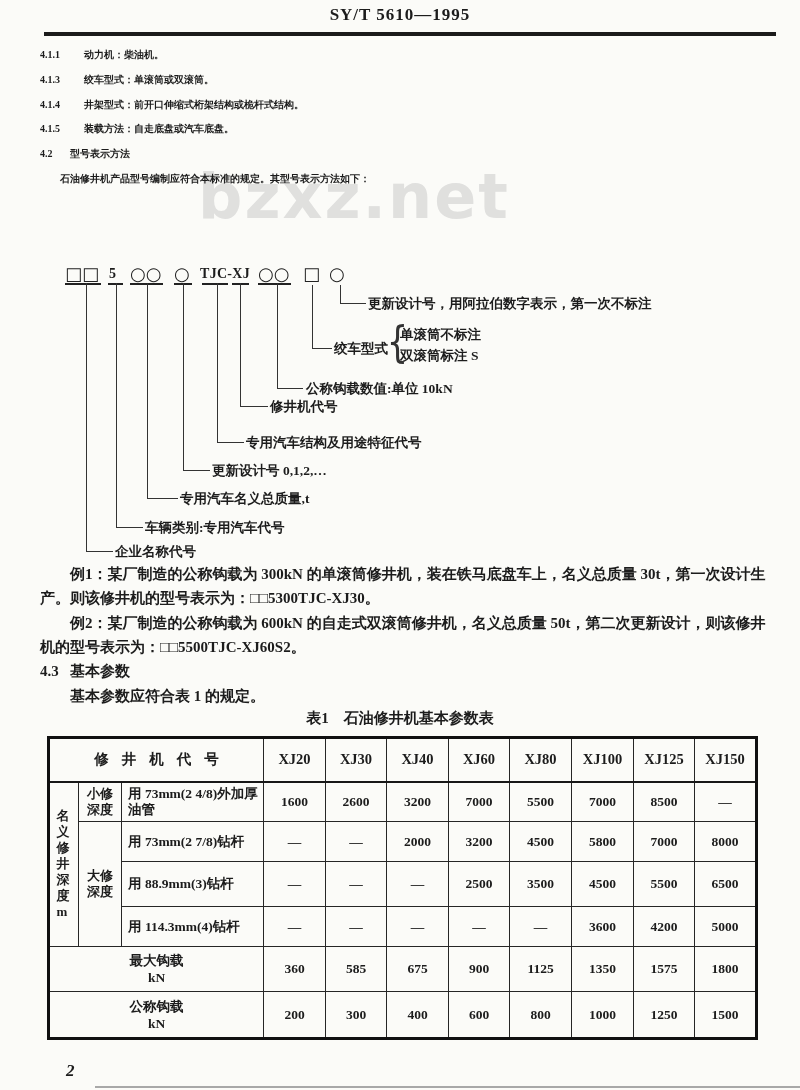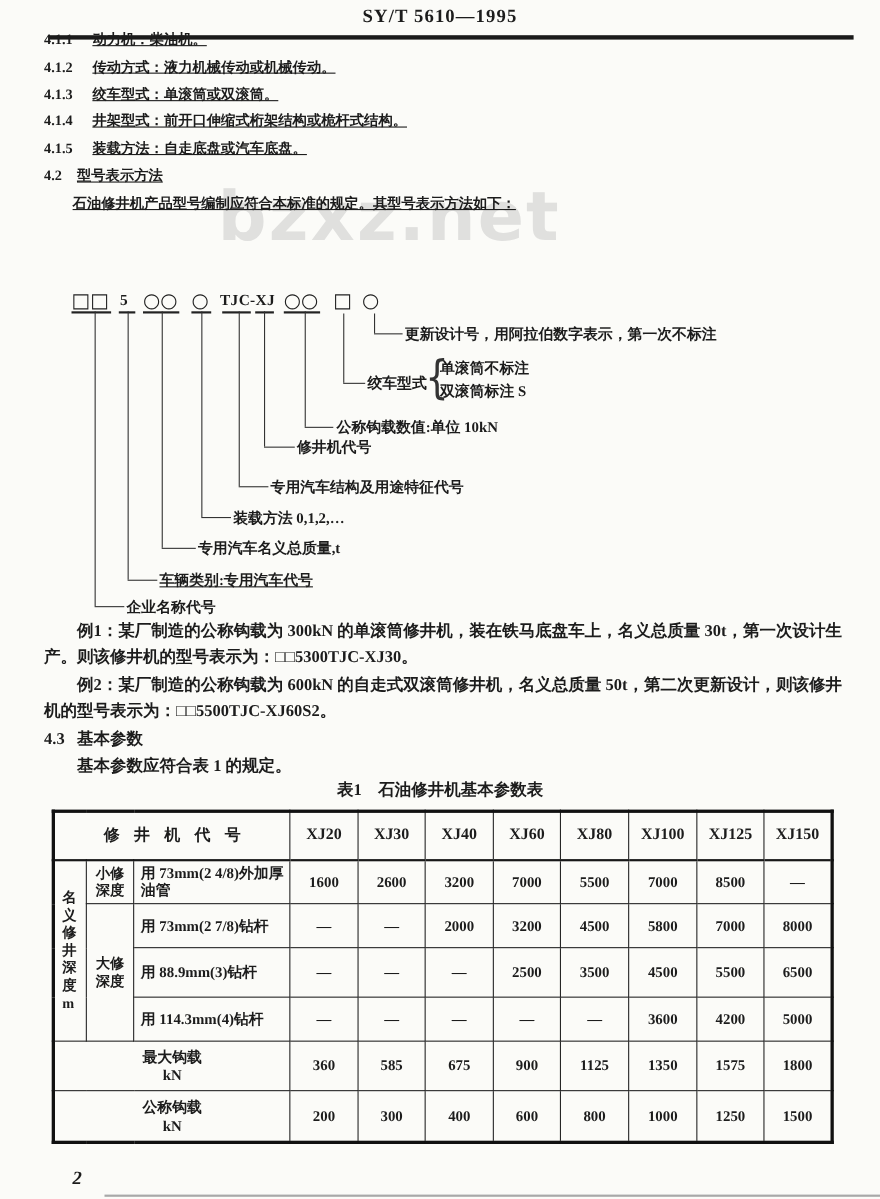--- a/index.html
+++ b/index.html
@@ -12,22 +12,22 @@
   .doc-code {
     position:absolute; top:5px; left:0; width:100%; text-align:center;
     font-size:17px; font-weight:700; letter-spacing:1px;
   }
   .top-rule { position:absolute; top:32px; left:44px; width:732px; height:4px; background:#1b1b1b; }
   .watermark {
     position:absolute; top:160px; left:198px; z-index:0;
     font-family:"DejaVu Sans","Liberation Sans",sans-serif;
     font-size:62px; font-weight:700; color:rgba(185,185,185,.42); letter-spacing:2px;
   }
-  .clauses { position:absolute; top:24px; left:40px; width:726px; z-index:1;
-    font-size:13px; line-height:24.8px; font-weight:700;text-decoration:underline; }
+  .clauses { position:absolute; top:43px; left:40px; width:726px; z-index:1;
+    font-size:10px; line-height:24.8px; font-weight:700; }
   .cnum { display:inline-block; min-width:44px; font-weight:700; }
   .cnum.short { min-width:30px; }
   .intro { text-indent:2em; }
   
   .diagram { position:absolute; top:256px; left:0; width:800px; height:308px; z-index:1; }
   .sym { position:absolute; top:8px; font-family:"DejaVu Sans",sans-serif; font-size:18px; line-height:20px; color:#222; }
   .symtext { position:absolute; font-size:14px; font-weight:700; letter-spacing:.3px; color:#1c1c1c; }
   .ubar { position:absolute; top:27px; height:2px; background:#222; }
   .vl { position:absolute; width:1.4px; background:#333; }
   .hl { position:absolute; height:1.4px; background:#333; }
@@ -64,21 +64,20 @@
 <body>
 
 <div class="page">
 
   <div class="doc-code">SY/T 5610—1995</div>
   <div class="top-rule"></div>
   <div class="watermark">bzxz.net</div>
 
   <div class="clauses">
     <div><span class="cnum">4.1.1</span><span>动力机：柴油机。</span></div>
-    <div><span class="cnum">4.1.2</span><span>传动方式：液力机械传动或机械传动。</span></div>
     <div><span class="cnum">4.1.3</span><span>绞车型式：单滚筒或双滚筒。</span></div>
     <div><span class="cnum">4.1.4</span><span>井架型式：前开口伸缩式桁架结构或桅杆式结构。</span></div>
     <div><span class="cnum">4.1.5</span><span>装载方法：自走底盘或汽车底盘。</span></div>
     <div><span class="cnum short">4.2</span><span>型号表示方法</span></div>
     <div class="intro">石油修井机产品型号编制应符合本标准的规定。其型号表示方法如下：</div>
   </div>
 
   <div class="diagram">
 
     <span class="sym" style="left:65px;">□□</span>
@@ -119,23 +118,23 @@
     <i class="hl" style="left:86px;top:295px;width:27px;"></i>
 
     <span class="dlabel" style="left:368px;top:39px;">更新设计号，用阿拉伯数字表示，第一次不标注</span>
     <span class="dlabel" style="left:334px;top:84px;">绞车型式</span>
     <span class="brace" style="left:384px;top:62px;">{</span>
     <span class="dlabel" style="left:400px;top:70px;">单滚筒不标注</span>
     <span class="dlabel" style="left:400px;top:91px;text-align:center;">双滚筒标注 S</span>
     <span class="dlabel" style="left:306px;top:124px;">公称钩载数值:单位 10kN</span>
     <span class="dlabel" style="left:270px;top:142px;">修井机代号</span>
     <span class="dlabel" style="left:246px;top:178px;">专用汽车结构及用途特征代号</span>
-    <span class="dlabel" style="left:212px;top:206px;">装载方法 0,1,2,…</span>
+    <span class="dlabel" style="left:212px;top:206px;">更新设计号 0,1,2,…</span>
     <span class="dlabel" style="left:180px;top:234px;">专用汽车名义总质量,t</span>
-    <span class="dlabel" style="left:145px;top:263px;text-decoration:underline;">车辆类别:专用汽车代号</span>
+    <span class="dlabel" style="left:145px;top:263px;">车辆类别:专用汽车代号</span>
     <span class="dlabel" style="left:115px;top:287px;">企业名称代号</span>
   </div>
 
   <div class="examples">
     <p>例1：某厂制造的公称钩载为 300kN 的单滚筒修井机，装在铁马底盘车上，名义总质量 30t，第一次设计生产。则该修井机的型号表示为：□□5300TJC-XJ30。</p>
     <p>例2：某厂制造的公称钩载为 600kN 的自走式双滚筒修井机，名义总质量 50t，第二次更新设计，则该修井机的型号表示为：□□5500TJC-XJ60S2。</p>
   </div>
 
   <div class="h43">
     <span class="cnum short">4.3</span><span>基本参数</span>

